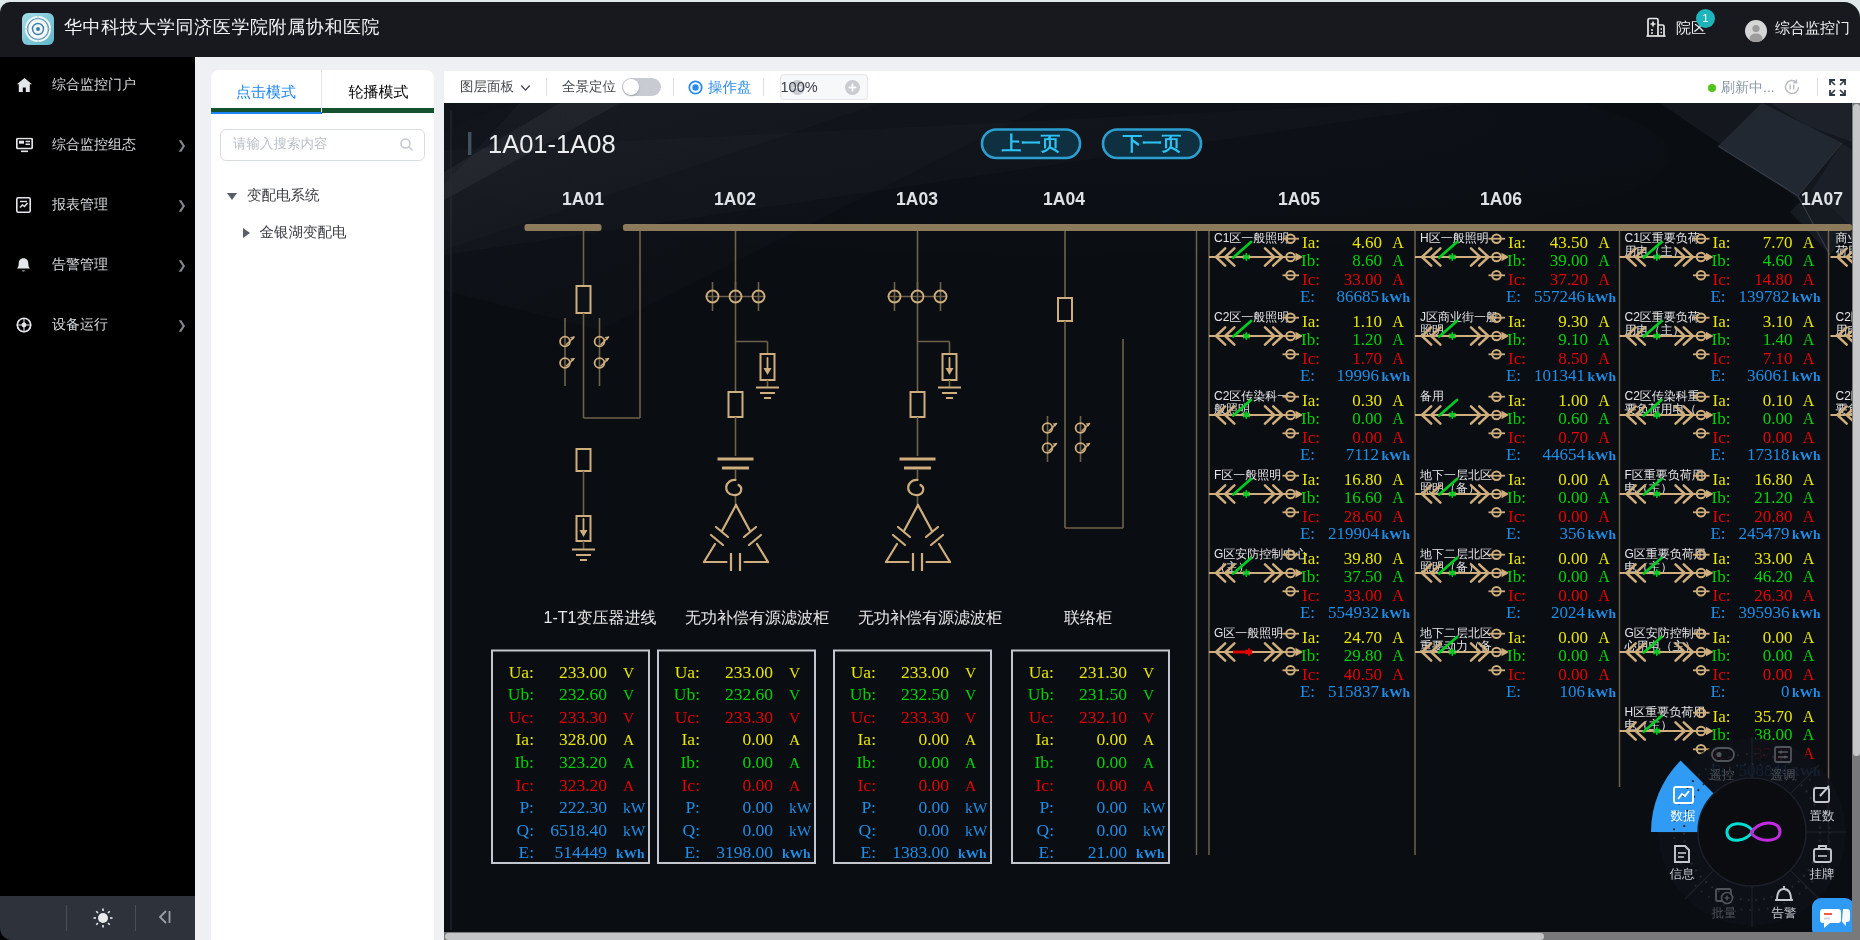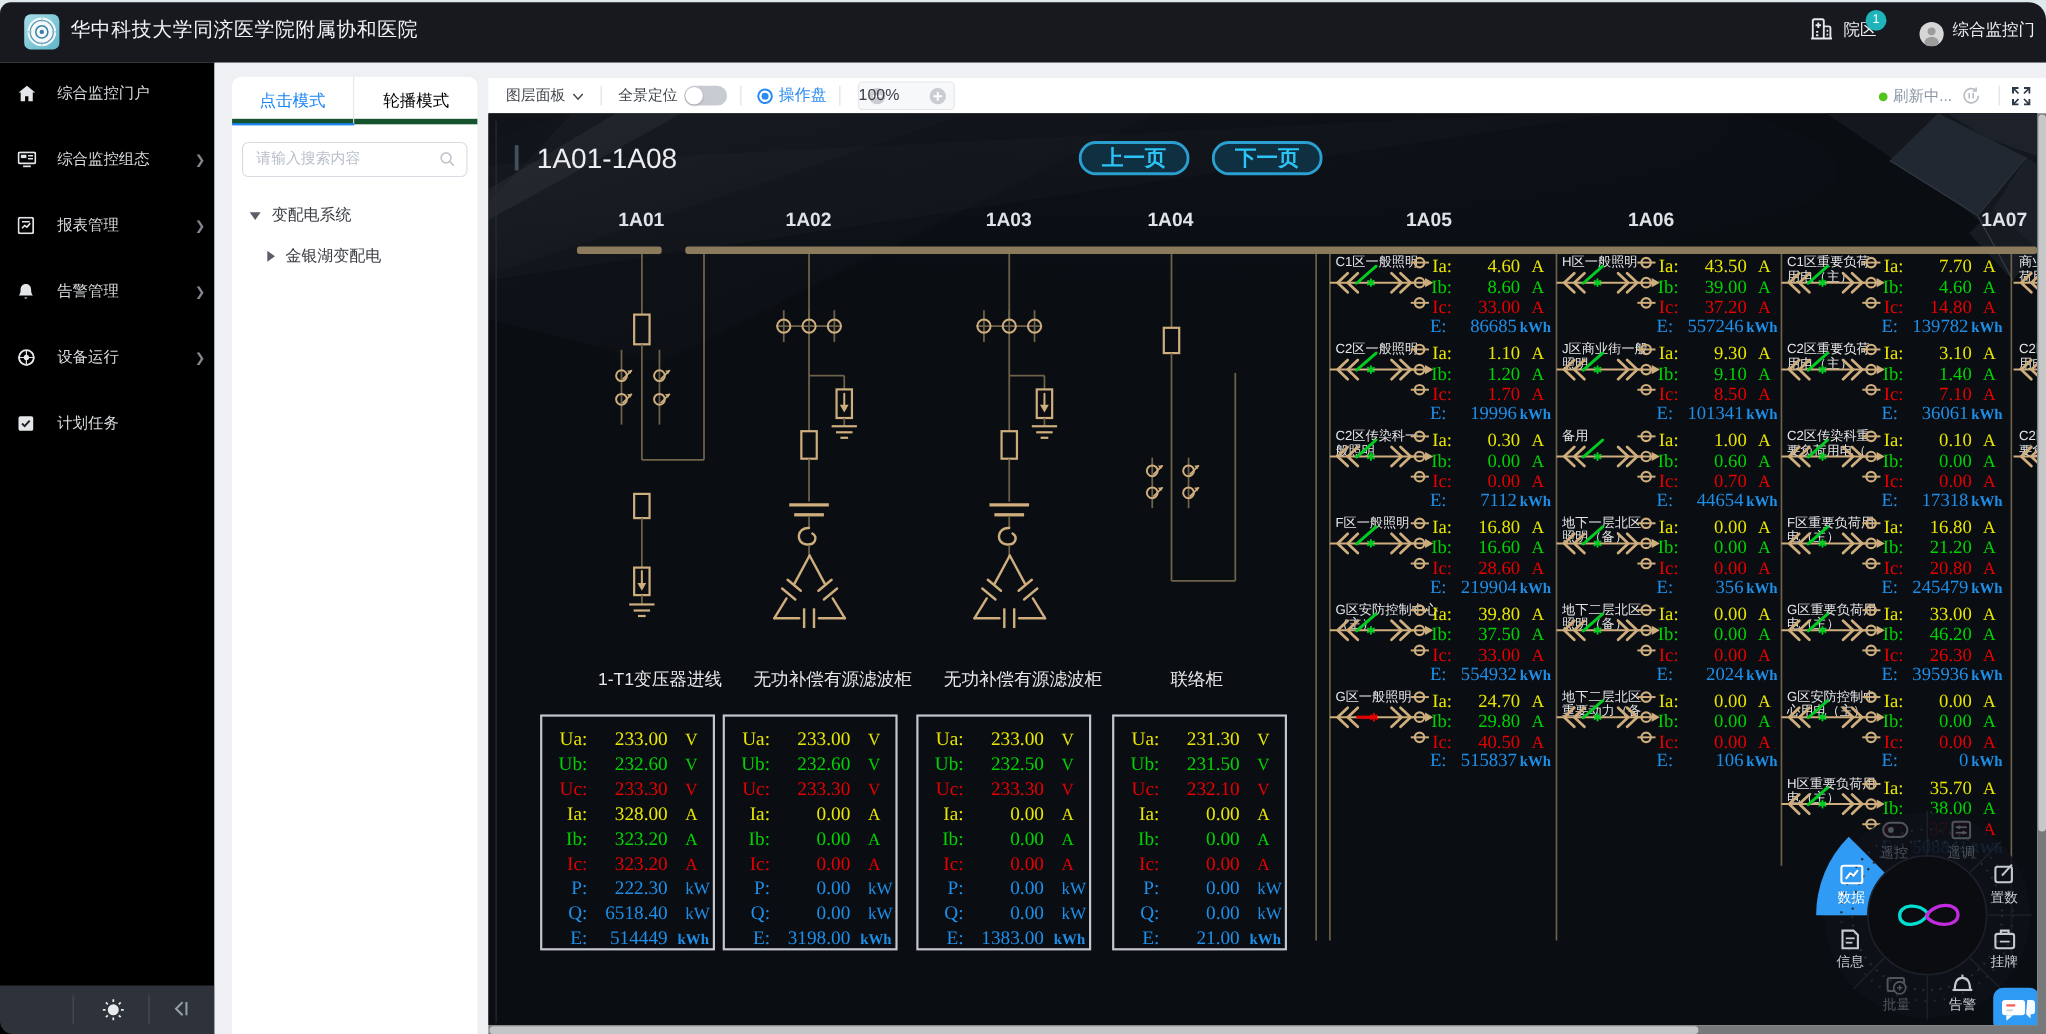--- a/index.html
+++ b/index.html
@@ -38,21 +38,21 @@
 .trow{position:absolute;color:#3a3d42;font-size:14.5px;}
 .tri{display:inline-block;width:0;height:0;vertical-align:middle;}
 
 #toolbar{left:444px;top:71px;width:1416px;height:32px;background:#fff;}
 .tl{position:absolute;top:0;height:32px;line-height:32px;font-size:13.5px;color:#41454c}
 .tdiv{position:absolute;top:7px;height:18px;width:1px;background:#dcdfe4}
 #toggle{position:absolute;left:178px;top:6.8px;width:38.5px;height:18.5px;border-radius:9.3px;background:#c8ccd2}
 #toggle i{position:absolute;left:1.3px;top:1.3px;width:16px;height:16px;border-radius:50%;background:#fff;
  box-shadow:0 1px 2px rgba(0,0,0,.25)}
 
-#canvas{left:444px;top:103px;width:1408px;height:829px;background:#0a0d12;}
+#canvas{left:444px;top:103px;width:1408px;height:829px;background:#0a0d12;border-radius:15px;}
 
 #sbv{left:1852px;top:103px;width:8px;height:829px;background:#77797b}
 #sbvt{left:1852.5px;top:104px;width:7px;height:652px;background:#c5c7c9;border-radius:3.5px}
 #sbh{left:444px;top:932px;width:1416px;height:8px;background:#77797b}
 #sbht{left:445px;top:932.5px;width:1099px;height:7px;background:#c3c5c7;border-radius:3.5px}
 #sbc{left:1852px;top:932px;width:8px;height:8px;background:#77797b}
 </style></head>
 <body>
 
 <div id="topbar" class="abs"></div>
@@ -121,27 +121,20 @@
       <span class="chev">❯</span>
     </div>
 <div class="mi" style="top:248px">
       <svg width="16" height="16" viewBox="0 0 16 16">
         <circle cx="8" cy="8" r="6.7" fill="none" stroke="#e4e6e9" stroke-width="1.6"></circle>
         <path d="M8 1.3 v13.4 M1.3 8 h13.4 M3.2 3.2 a6.7 6.7 0 0 0 9.6 9.6 M3.2 12.8 a6.7 6.7 0 0 0 9.6 -9.6" stroke="#e4e6e9" stroke-width="1.1" fill="none"></path>
         <circle cx="8" cy="8" r="2.4" fill="#e4e6e9"></circle>
       </svg>
       <span class="t">设备运行</span>
       <span class="chev">❯</span>
-    </div>
-<div class="mi" style="top:308px">
-      <svg width="15" height="15" viewBox="0 0 15 15">
-        <rect x="0.8" y="0.8" width="13.4" height="13.4" rx="1.8" fill="#e4e6e9"></rect>
-        <path d="M4 7.5 l2.4 2.4 l4.6-5" stroke="#1d2129" stroke-width="1.8" fill="none"></path>
-      </svg>
-      <span class="t">计划任务</span>
     </div>
   </div>
 <div id="sidefoot" class="abs">
  <div style="position:absolute;left:66px;top:9px;width:1px;height:26px;background:#4a4e57"></div>
  <div style="position:absolute;left:135px;top:9px;width:1px;height:26px;background:#4a4e57"></div>
  <svg style="position:absolute;left:92px;top:11px" width="22" height="22" viewBox="0 0 22 22">
   <circle cx="11" cy="11" r="5" fill="#e8eaec"></circle>
   <g stroke="#e8eaec" stroke-width="1.6">
    <line x1="11" y1="1.5" x2="11" y2="4"></line>
         <line x1="11" y1="18" x2="11" y2="20.5"></line>

